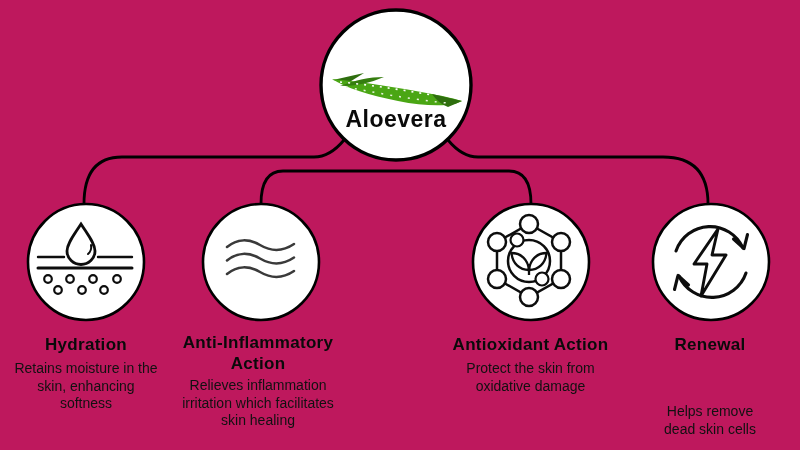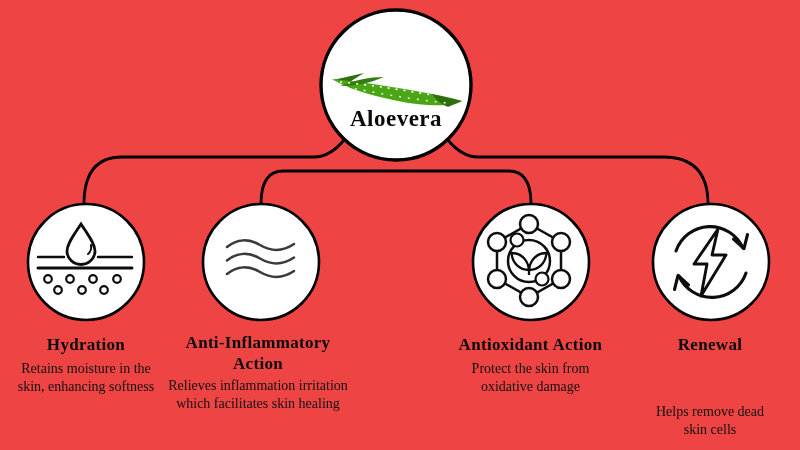--- a/index.html
+++ b/index.html
@@ -1,18 +1,18 @@
 <!DOCTYPE html>
 <html><head>
 <meta charset="utf-8">
 <style>
   html,body{margin:0;padding:0;background:#ffffff;}
   #stage{
-    position:relative;width:800px;height:450px;background:#ef4444;overflow:hidden;
-    font-family:Liberation Serif, serif;color:#0a0a0a;
+    position:relative;width:800px;height:450px;background:#be185d;overflow:hidden;
+    font-family:Liberation Sans, sans-serif;color:#0a0a0a;
   }
   #diagram-svg{position:absolute;left:0;top:0;width:800px;height:450px;}
   .center-title{
     position:absolute;left:306px;top:106px;width:180px;text-align:center;
     font-size:23px;font-weight:800;letter-spacing:.5px;color:#0a0a0a;
   }
   .label-block{position:absolute;text-align:center;}
   .b-title{font-size:17px;font-weight:800;letter-spacing:.3px;line-height:21px;color:#0a0a0a;}
   .b-desc{font-size:14px;font-weight:500;line-height:17.5px;margin-top:5px;color:#111;}
   .b-desc{margin-left:auto;margin-right:auto;}

